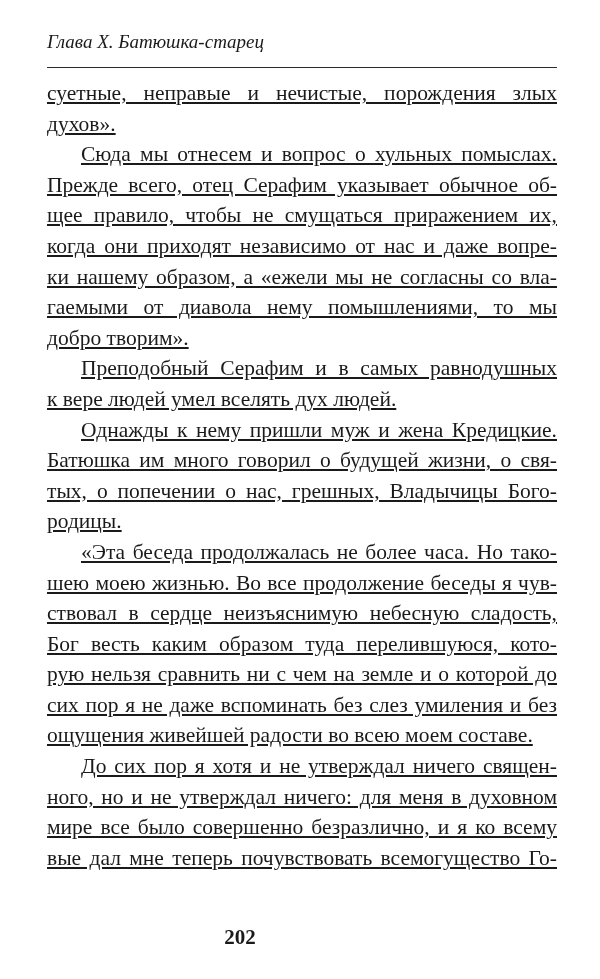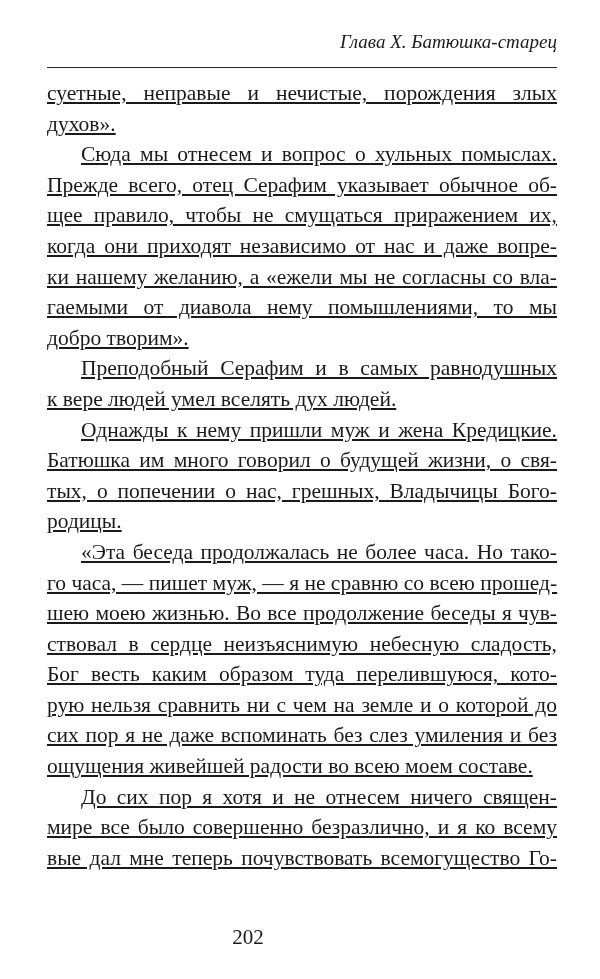--- a/index.html
+++ b/index.html
@@ -19,21 +19,21 @@
       position: absolute;
       left: 0; top: 0;
       width: 600px;
       height: 979px;
     }
     .running-head {
       position: absolute;
       left: 47px;
       width: 510px;
       top: 30px;
-      text-align: right;
+      text-align: left;
       font-style: italic;
       font-size: 19px;
       line-height: 24px;
       color: #1a1a1a;
     }
     .head-rule {
       position: absolute;
       left: 47px;
       width: 510px;
       top: 67px;
@@ -61,56 +61,55 @@
     }
     .line.indent {
       padding-left: 34px;
     }
     .folio {
       position: absolute;
       left: 0;
       width: 480px;
       top: 924px;
       text-align: center;
-      font-weight: normal;
+      font-weight: bold;
       font-size: 21px;
       line-height: 26px;
-      margin-left: 8px;
     }
   </style>
 </head>
 <body>
 
 <div class="page">
   <div class="running-head">Глава X. Батюшка-старец</div>
   <div class="head-rule"></div>
 
   <div class="body-text">
     <span class="line">суетные, неправые и нечистые, порождения злых</span>
     <span class="line last">духов».</span>
     <span class="line indent">Сюда мы отнесем и вопрос о хульных помыслах.</span>
     <span class="line">Прежде всего, отец Серафим указывает обычное об-</span>
     <span class="line">щее правило, чтобы не смущаться приражением их,</span>
     <span class="line">когда они приходят независимо от нас и даже вопре-</span>
-    <span class="line">ки нашему желанию, а «ежели мы не согласны со вла-</span>
+    <span class="line">ки нашему образом, а «ежели мы не согласны со вла-</span>
     <span class="line">гаемыми от диавола нему помышлениями, то мы</span>
     <span class="line last">добро творим».</span>
     <span class="line indent">Преподобный Серафим и в самых равнодушных</span>
     <span class="line last">к вере людей умел вселять дух людей.</span>
     <span class="line indent">Однажды к нему пришли муж и жена Кредицкие.</span>
     <span class="line">Батюшка им много говорил о будущей жизни, о свя-</span>
     <span class="line">тых, о попечении о нас, грешных, Владычицы Бого-</span>
     <span class="line last">родицы.</span>
     <span class="line indent">«Эта беседа продолжалась не более часа. Но тако-</span>
-    <span class="line">го часа, — пишет муж, — я не сравню со всею прошед-</span>
     <span class="line">шею моею жизнью. Во все продолжение беседы я чув-</span>
     <span class="line">ствовал в сердце неизъяснимую небесную сладость,</span>
     <span class="line">Бог весть каким образом туда перелившуюся, кото-</span>
     <span class="line">рую нельзя сравнить ни с чем на земле и о которой до</span>
     <span class="line">сих пор я не даже вспоминать без слез умиления и без</span>
     <span class="line last">ощущения живейшей радости во всею моем составе.</span>
-    <span class="line indent">До сих пор я хотя и не отнесем ничего священ-</span>
+    <span class="line indent">До сих пор я хотя и не утверждал ничего священ-</span>
+    <span class="line">ного, но и не утверждал ничего: для меня в духовном</span>
     <span class="line">мире все было совершенно безразлично, и я ко всему</span>
     <span class="line">вые дал мне теперь почувствовать всемогущество Го-</span>
   </div>
 
   <div class="folio">202</div>
 </div>
 
 </body></html>

